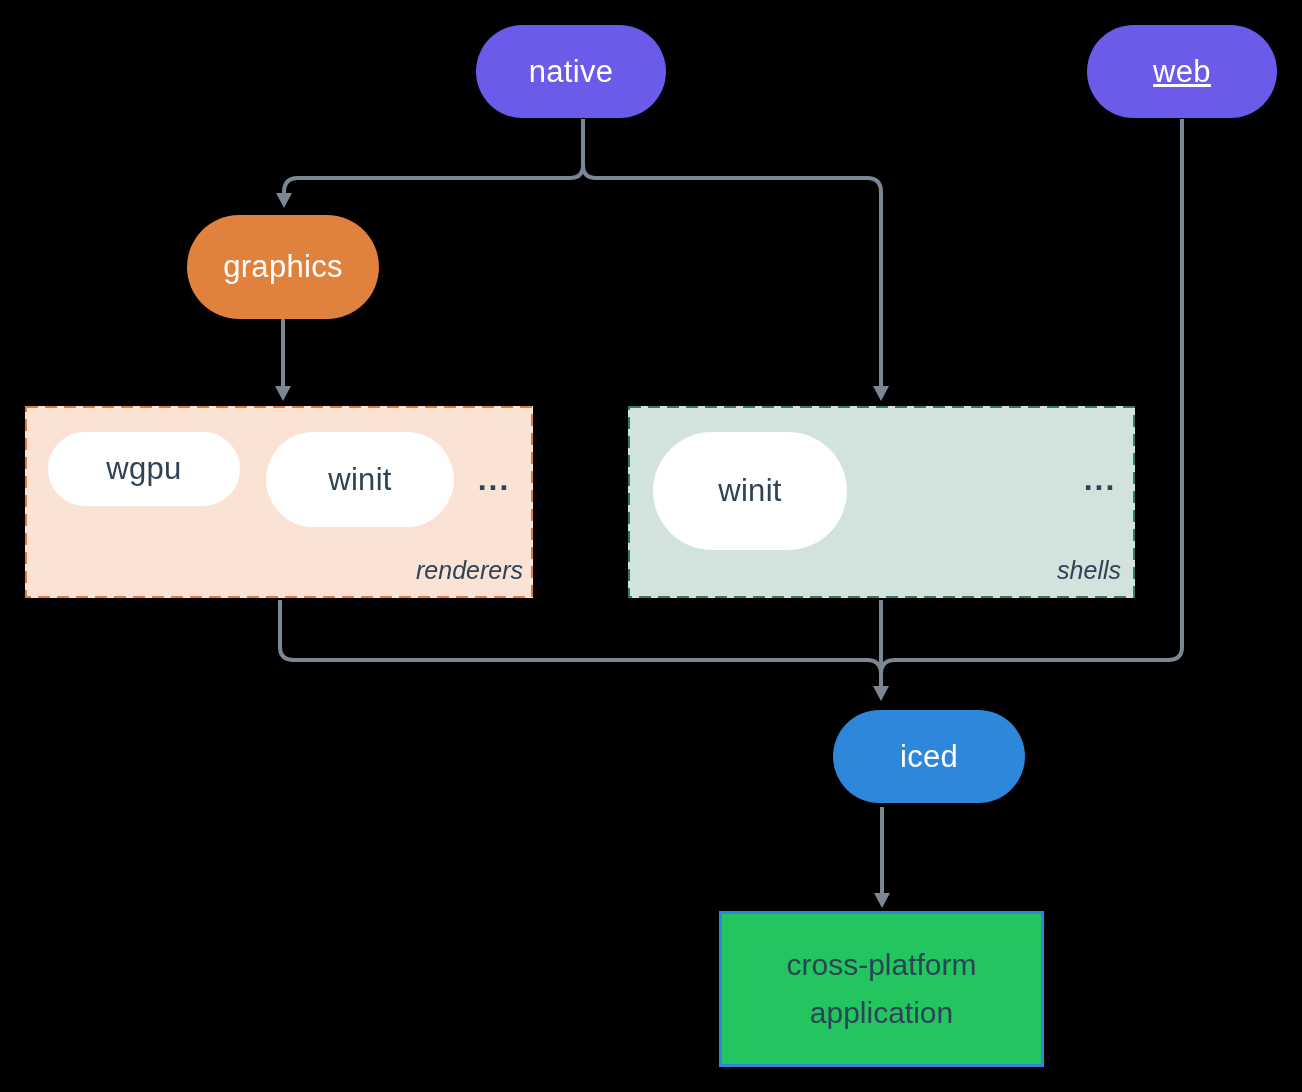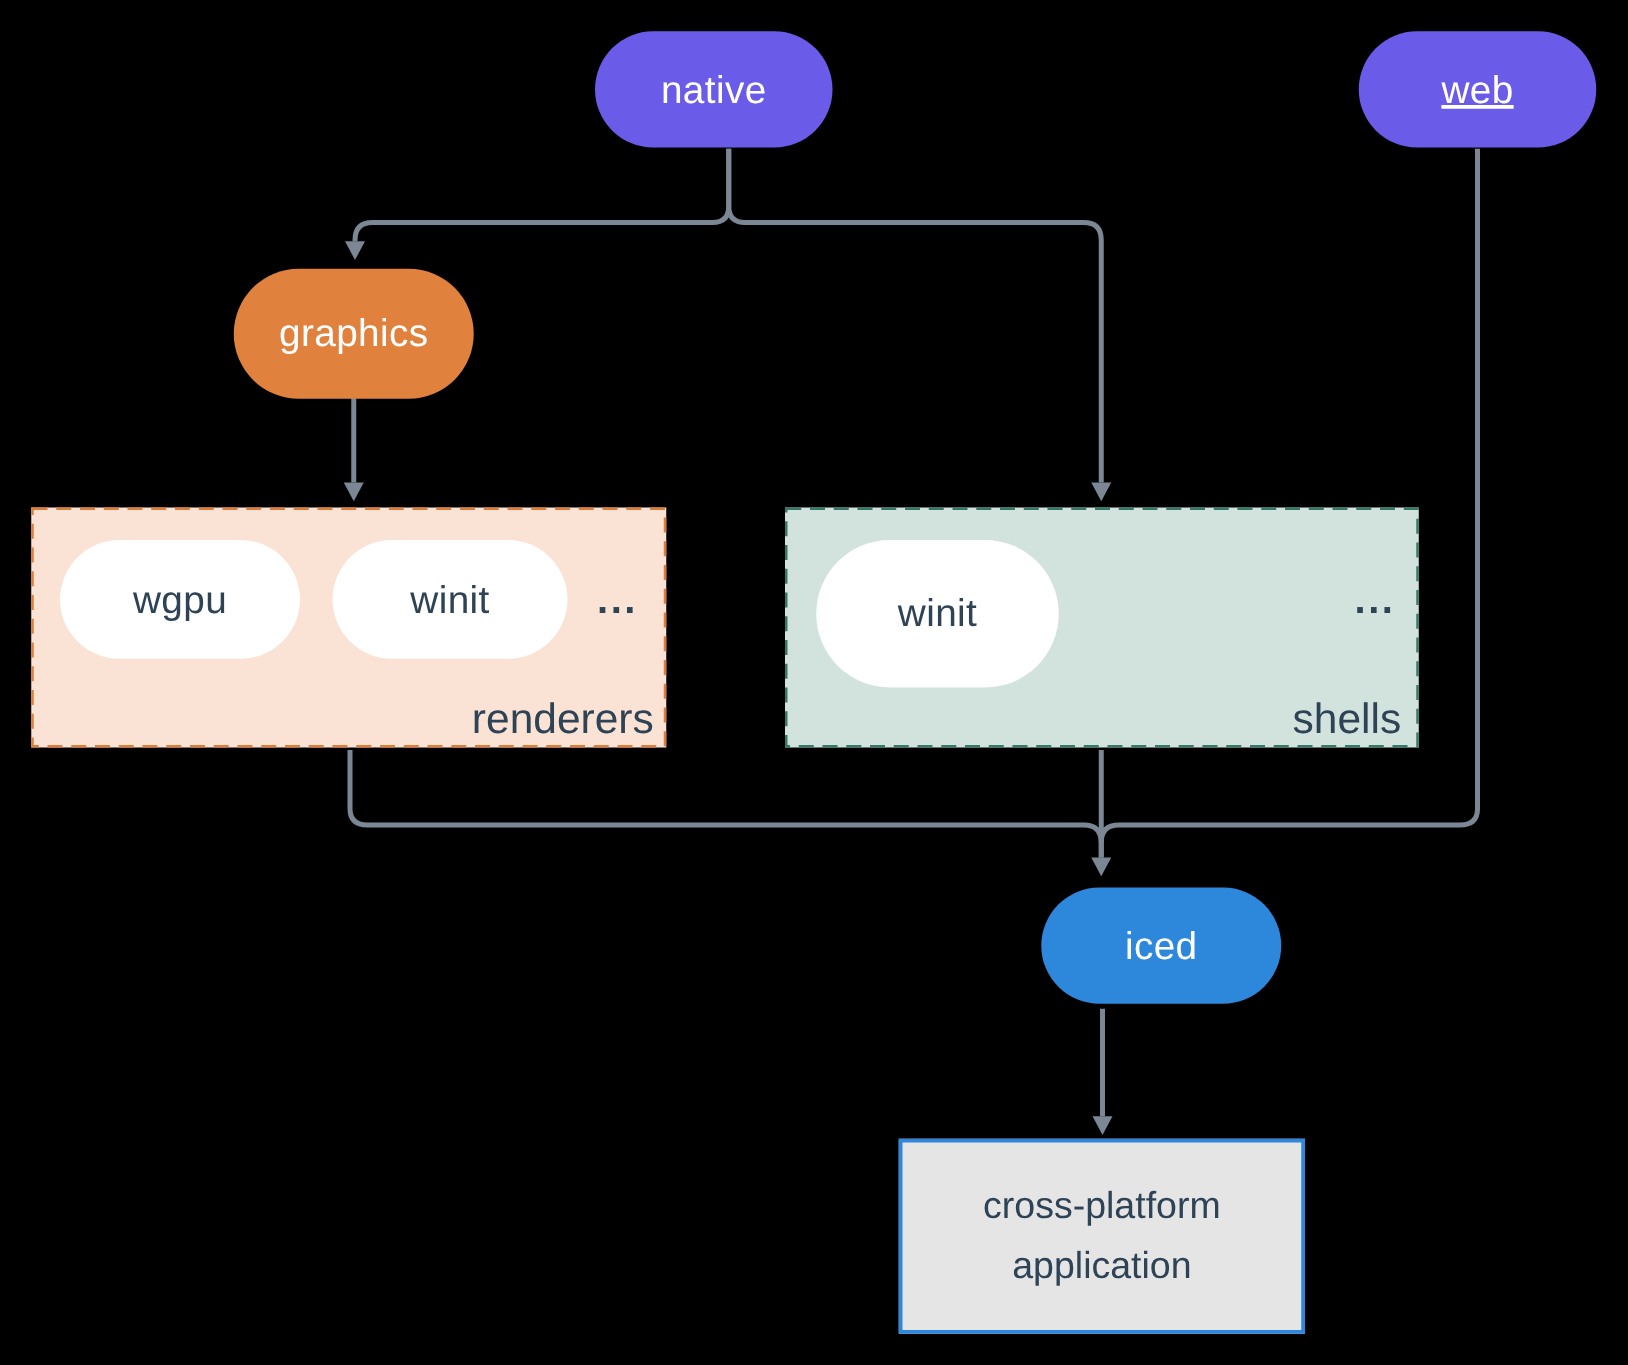--- a/index.html
+++ b/index.html
@@ -44,21 +44,21 @@
     justify-content: center;
     font-size: 31px;
     letter-spacing: 0.3px;
   }
   .pill-solid { color: #ffffff; }
   .pill-white { background: #ffffff; color: #2f4356; }
   .pill-native  { left: 476px;  top: 25px;  width: 190px; height: 93px; background: #6a5ce8; }
   .pill-web     { left: 1087px; top: 25px;  width: 190px; height: 93px; background: #6a5ce8; text-decoration: underline; }
   .pill-graphics{ left: 187px;  top: 215px; width: 192px; height: 104px; background: #e0823d; }
   .pill-iced    { left: 833px;  top: 710px; width: 192px; height: 93px; background: #2d87db; }
-  .pill-wgpu    { left: 48px;   top: 432px; width: 192px; height: 95px; }
+  .pill-wgpu    { left: 48px;   top: 432px; width: 192px; height: 74px; }
   .pill-glow    { left: 266px;  top: 432px; width: 188px; height: 95px; }
   .pill-winit   { left: 653px;  top: 432px; width: 194px; height: 118px; }
   .pill-glutin  { left: 873px;  top: 432px; width: 190px; height: 95px; }
   .dots {
     position: absolute;
     z-index: 3;
     top: 432px; height: 95px; width: 52px;
     display: flex; align-items: center; justify-content: center;
     color: #2f4356;
     font-size: 32px;
@@ -66,30 +66,31 @@
     letter-spacing: 2px;
   }
   .dots-renderers { left: 468px; }
   .dots-shells    { left: 1074px; }
   .group-label {
     position: absolute;
     z-index: 3;
     top: 556px;
     text-align: right;
     color: #2f4356;
-    font-size: 34px;
+    font-size: 25px;
+    font-style: italic;
   }
   .label-renderers { left: 300px; width: 223px; }
   .label-shells    { left: 900px; width: 221px; }
   .app-box {
     position: absolute;
     z-index: 3;
     left: 719px; top: 911px; width: 325px; height: 156px;
     box-sizing: border-box;
-    background: #e5e5e5;
+    background: #22c55e;
     border: 3px solid #2d87dd;
     color: #2f4356;
     font-size: 30px;
     display: flex;
     flex-direction: column;
     align-items: center;
     justify-content: center;
     gap: 14px;
     text-align: center;
   }

